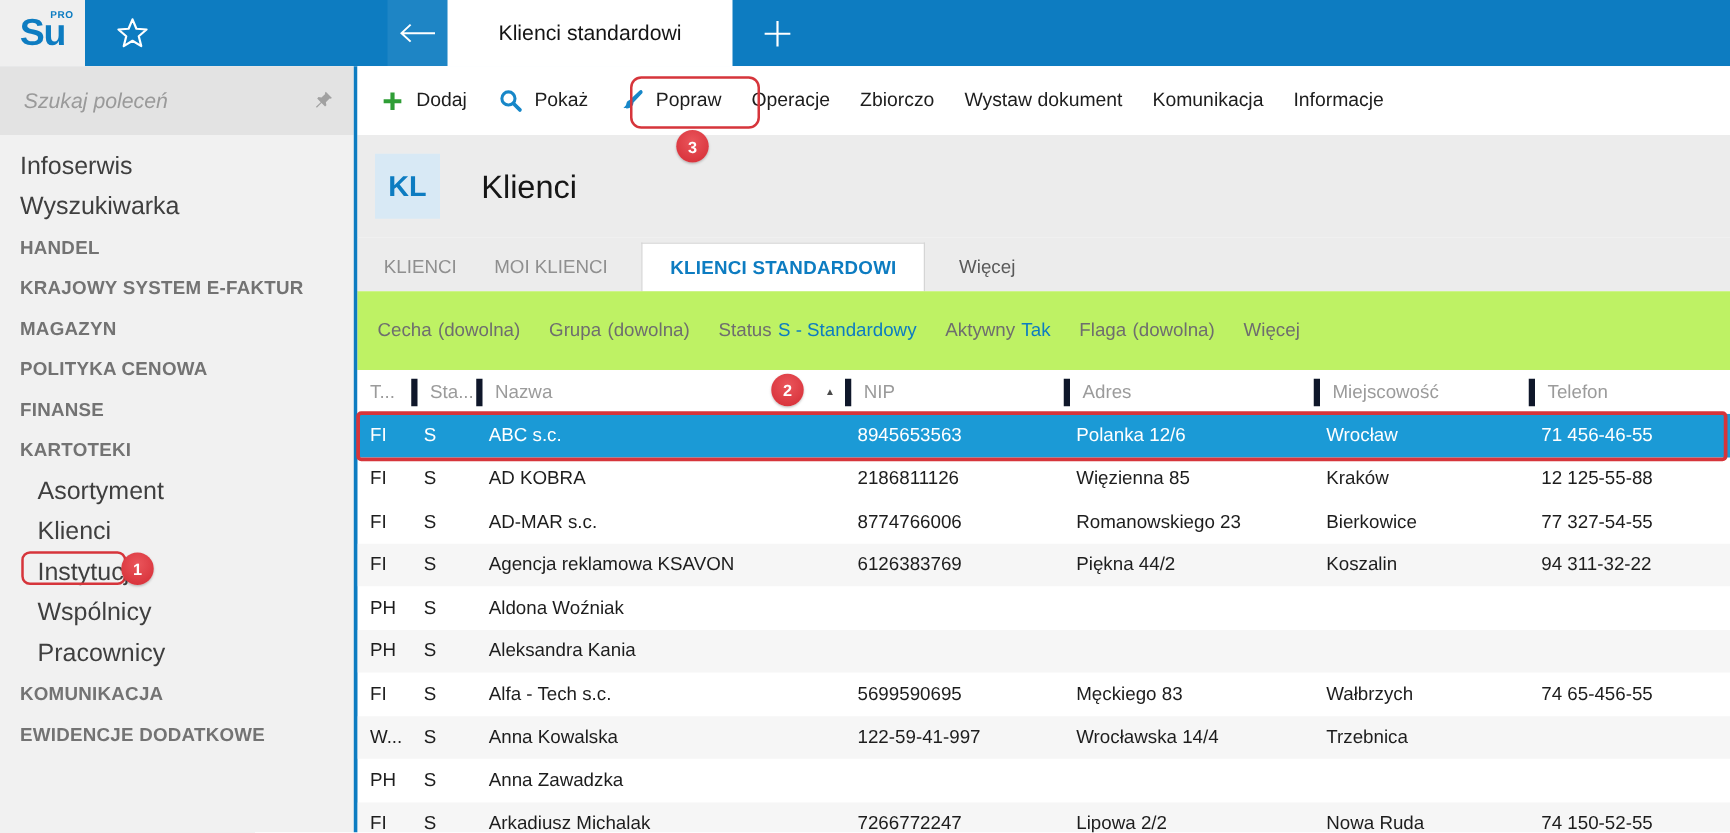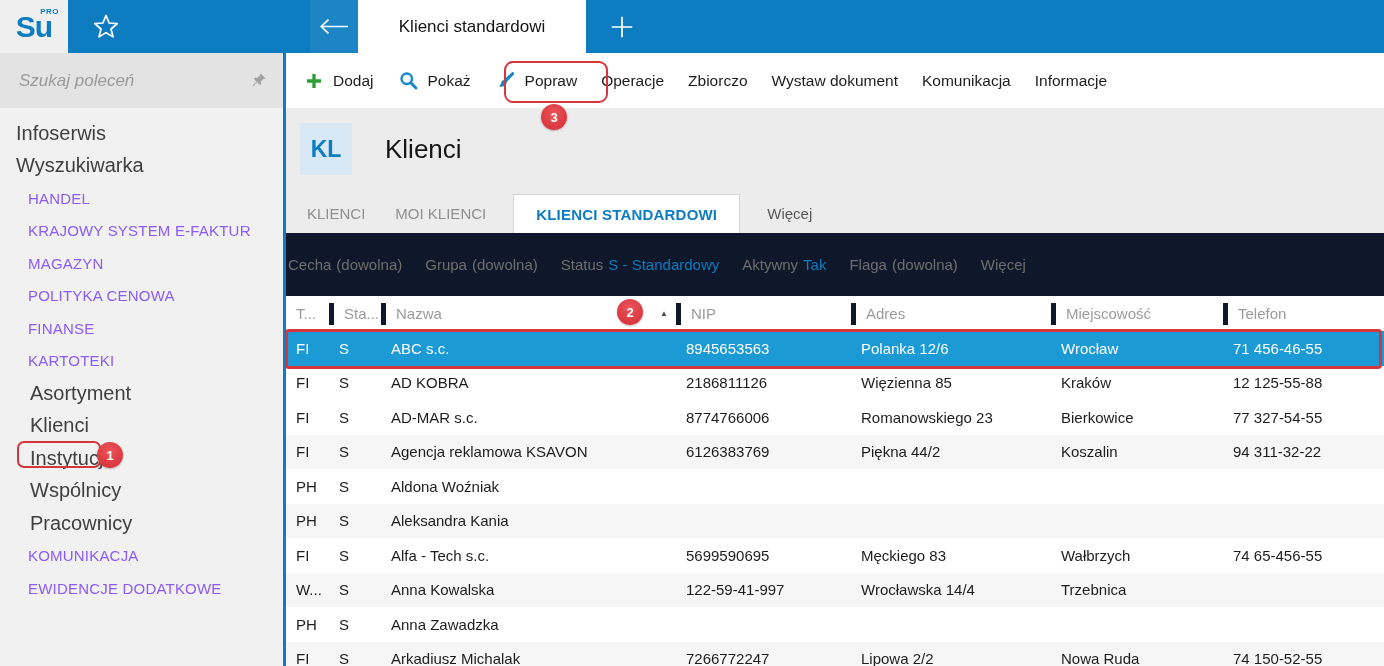--- a/index.html
+++ b/index.html
@@ -27,40 +27,40 @@
 
   
   .sidebar { width:283px; background:#f1f1f1; flex:0 0 283px; display:flex; flex-direction:column; }
   .search { height:55px; background:#e3e3e3; display:flex; align-items:center; padding:0 16px 0 19px; }
   .search-ph { font-style:italic; color:#9a9a9a; font-size:17px; }
   .pin { margin-left:auto; opacity:.75; }
   .side-nav { padding-top:9px; }
   .side-nav ul { list-style:none; }
   .side-nav li { height:32.5px; display:flex; align-items:center; font-size:20px; color:#3f3f3f; cursor:pointer; }
   .side-nav li.plain { padding-left:16px; }
-  .side-nav li.section { padding-left:28px; color:#8b5cf6; font-weight:400; font-size:15px; letter-spacing:.2px; }
+  .side-nav li.section { padding-left:16px; color:#737373; font-weight:700; font-size:15px; letter-spacing:.2px; }
   .side-nav li.sub { padding-left:30px; }
 
   
   .main { flex:1; border-left:3px solid #0d7cc1; display:flex; flex-direction:column; background:#fff; }
 
   .toolbar { height:55px; background:#fff; display:flex; align-items:center; padding-left:6px; }
   .tb-item { display:flex; align-items:center; gap:9px; padding:0 12px; font-size:15.5px; color:#1d1d1d; cursor:pointer; white-space:nowrap; }
   .tb-icon svg { display:block; }
 
   .page-header { height:82px; background:#ececec; display:flex; align-items:center; padding-left:14px; }
   .kl-badge { width:52px; height:52px; background:#d8e9f5; color:#0d7cc1; font-size:23px; font-weight:700; display:flex; align-items:center; justify-content:center; }
   .page-title { margin-left:33px; font-size:26px; color:#161616; }
 
   .tabstrip { height:43px; background:#ececec; display:flex; align-items:flex-end; padding-left:6px; }
   .tab { padding:0 15px; height:39px; display:flex; align-items:center; font-size:15px; color:#8f8f8f; cursor:pointer; white-space:nowrap; }
   .tab.active { background:#fff; border:1px solid #d5d5d5; border-bottom:none; color:#0d7cc1; font-weight:700; padding:0 22px; margin:0 12px; letter-spacing:.2px; }
   .tab-more { padding:0 15px; height:39px; display:flex; align-items:center; font-size:15px; color:#595959; cursor:pointer; }
 
-  .filterbar { height:63px; background:#0f172a; display:flex; align-items:center; padding-left:2px; gap:23px; }
+  .filterbar { height:63px; background:#bef264; display:flex; align-items:center; padding-left:16px; gap:23px; }
   .filter { font-size:15px; color:#6e6e6e; cursor:pointer; white-space:nowrap; }
   .filter .val { margin-left:5px; }
   .filter .val.accent { color:#0d7cc1; }
 
   
   .grid-cols { display:grid; grid-template-columns:43px 52px 295px 175px 200px 172px 1fr; }
   .thead { height:35px; align-items:center; color:#9b9b9b; font-size:15px; background:#fff; }
   .th { padding-left:10px; height:22px; display:flex; align-items:center; overflow:hidden; white-space:nowrap; }
   .th + .th { border-left:5px solid #0f172a; }
   .sort-arrow { margin-left:auto; margin-right:8px; font-size:8px; color:#4a4a4a; }

